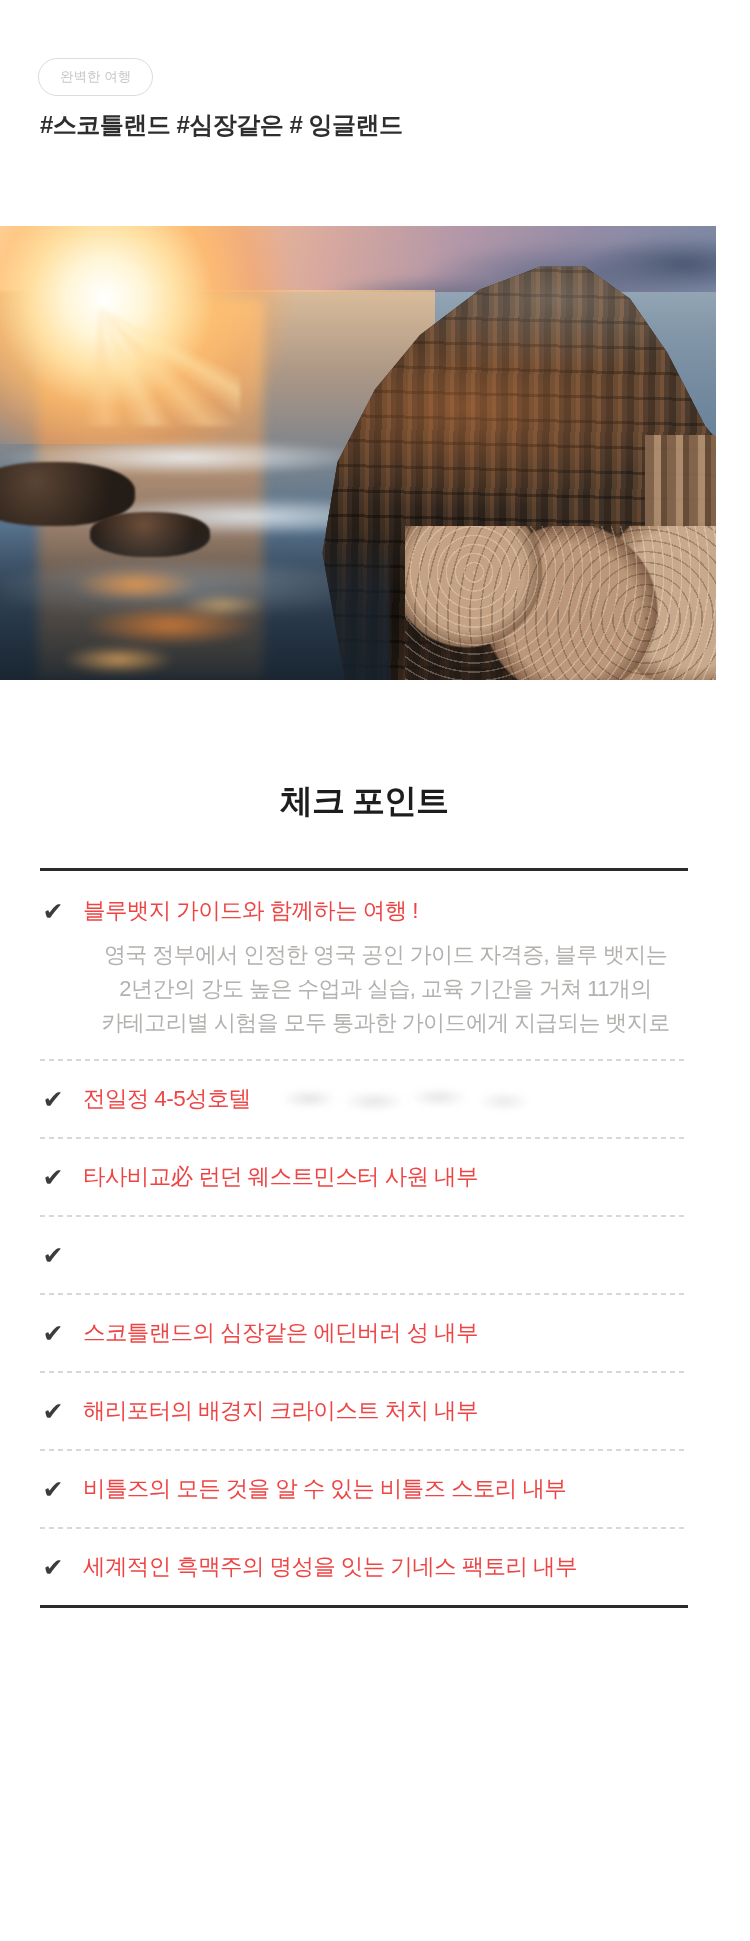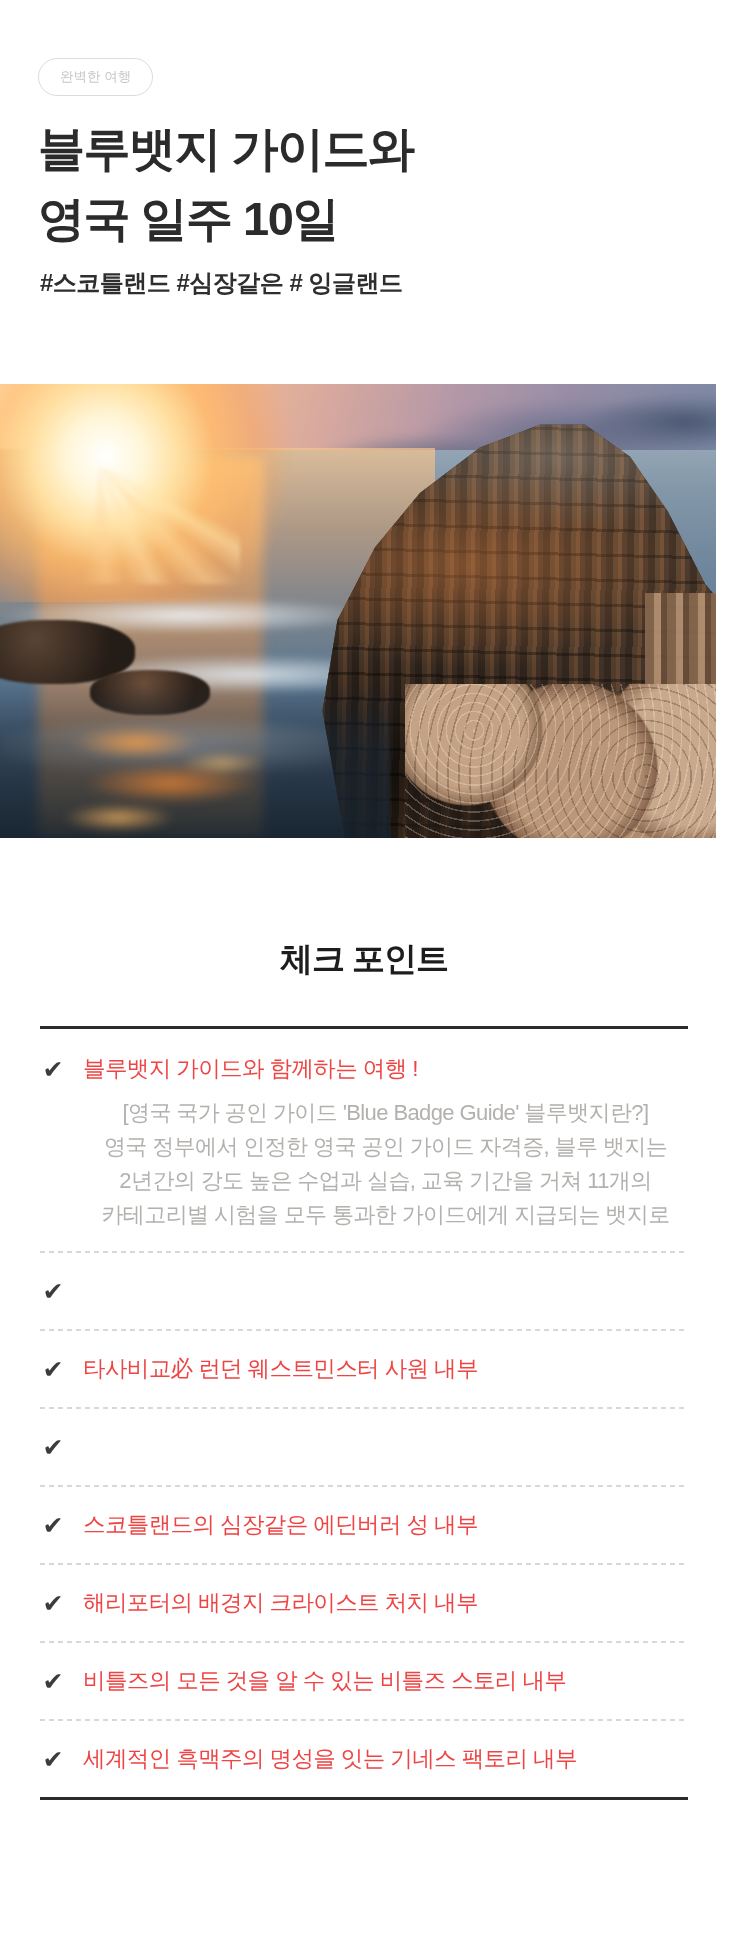--- a/index.html
+++ b/index.html
@@ -202,23 +202,20 @@
   }
 </style>
 </head>
 <body>
 
 <div class="page">
 
   
   <div class="badge">완벽한 여행</div>
 
-  <h1 class="title"><span>블루뱃지 가이드와</span><br>
-    <span>영국 일주 10일</span>
-  </h1>
 
   <div class="hashtags">#스코틀랜드 #심장같은 # 잉글랜드</div>
 
   
   <div class="hero">
     <div class="sky"></div>
     <div class="clouds-slate"></div>
     <div class="sea"></div>
     <div class="sea-warm"></div>
     <div class="sun-reflection"></div>
@@ -243,31 +240,31 @@
   <div class="section">
     <h2 class="section-heading">체크 포인트</h2>
     <div class="rule"></div>
 
     <div class="row first">
       <div class="row-line">
         <span class="check">✔</span>
         <span class="item-label">블루뱃지 가이드와 함께하는 여행 !</span>
       </div>
       <div class="desc">
-        <div>[영국 국가 공인 가이드 'Blue Badge Guide' 블루뱃지란?]</div>
         <div>영국 정부에서 인정한 영국 공인 가이드 자격증, 블루 뱃지는</div>
         <div>2년간의 강도 높은 수업과 실습, 교육 기간을 거쳐 11개의</div>
         <div>카테고리별 시험을 모두 통과한 가이드에게 지급되는 뱃지로</div>
       </div>
     </div>
 
     <div class="dashed"></div>
 
     <div class="row">
       <span class="check">✔</span>
+      <span class="item-label"><span>전일정 4-5성호텔</span><span class="blur-smudge"></span></span>
     </div>
 
     <div class="dashed"></div>
 
     <div class="row">
       <span class="check">✔</span>
       <span class="item-label">타사비교必 런던 웨스트민스터 사원 내부</span>
     </div>
 
     <div class="dashed"></div>

